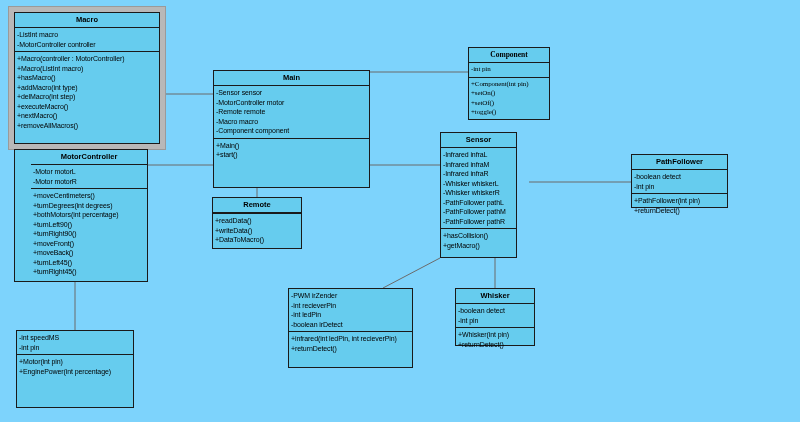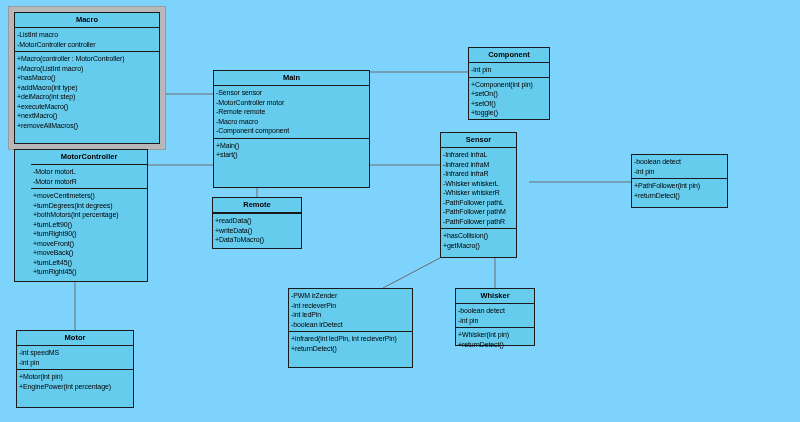--- a/index.html
+++ b/index.html
@@ -112,21 +112,20 @@
           <div class="cls-row">+bothMotors(int percentage)</div>
           <div class="cls-row">+turnLeft90()</div>
           <div class="cls-row">+turnRight90()</div>
           <div class="cls-row">+moveFront()</div>
           <div class="cls-row">+moveBack()</div>
           <div class="cls-row">+turnLeft45()</div>
           <div class="cls-row">+turnRight45()</div>
         </div>
       </div>
       <div class="uml-class" style="left: 16px; top: 330px; width: 118px; height: 78px;">
-        <div class="cls-title">Motor</div>
         <div class="cls-attrs">
           <div class="cls-row">-int speedMS</div>
           <div class="cls-row">-int pin</div>
         </div>
         <div class="cls-ops">
           <div class="cls-row">+Motor(int pin)</div>
           <div class="cls-row">+EnginePower(int percentage)</div>
         </div>
       </div>
       <div class="uml-class" style="left: 213px; top: 70px; width: 157px; height: 118px;">
@@ -145,21 +144,21 @@
       </div>
       <div class="uml-class" style="left: 212px; top: 197px; width: 90px; height: 52px;">
         <div class="cls-title">Remote</div>
         <div class="cls-attrs empty"></div>
         <div class="cls-ops">
           <div class="cls-row">+readData()</div>
           <div class="cls-row">+writeData()</div>
           <div class="cls-row">+DataToMacro()</div>
         </div>
       </div>
-      <div class="uml-class" style="left: 468px; top: 47px; width: 82px; height: 73px;">
+      <div class="uml-class" style="left: 468px; top: 47px; width: 82px; height: 73px; font-family: Liberation Serif, serif;">
         <div class="cls-title">Component</div>
         <div class="cls-attrs">
           <div class="cls-row">-int pin</div>
         </div>
         <div class="cls-ops">
           <div class="cls-row">+Component(int pin)</div>
           <div class="cls-row">+setOn()</div>
           <div class="cls-row">+setOf()</div>
           <div class="cls-row">+toggle()</div>
         </div>
@@ -175,20 +174,21 @@
           <div class="cls-row">-PathFollower pathL</div>
           <div class="cls-row">-PathFollower pathM</div>
           <div class="cls-row">-PathFollower pathR</div>
         </div>
         <div class="cls-ops">
           <div class="cls-row">+hasCollision()</div>
           <div class="cls-row">+getMacro()</div>
         </div>
       </div>
       <div class="uml-class" style="left: 631px; top: 154px; width: 97px; height: 54px;">
+        <div class="cls-title">PathFollower</div>
         <div class="cls-attrs">
           <div class="cls-row">-boolean detect</div>
           <div class="cls-row">-int pin</div>
         </div>
         <div class="cls-ops">
           <div class="cls-row">+PathFollower(int pin)</div>
           <div class="cls-row">+returnDetect()</div>
         </div>
       </div>
       <div class="uml-class" style="left: 288px; top: 288px; width: 125px; height: 80px;">

